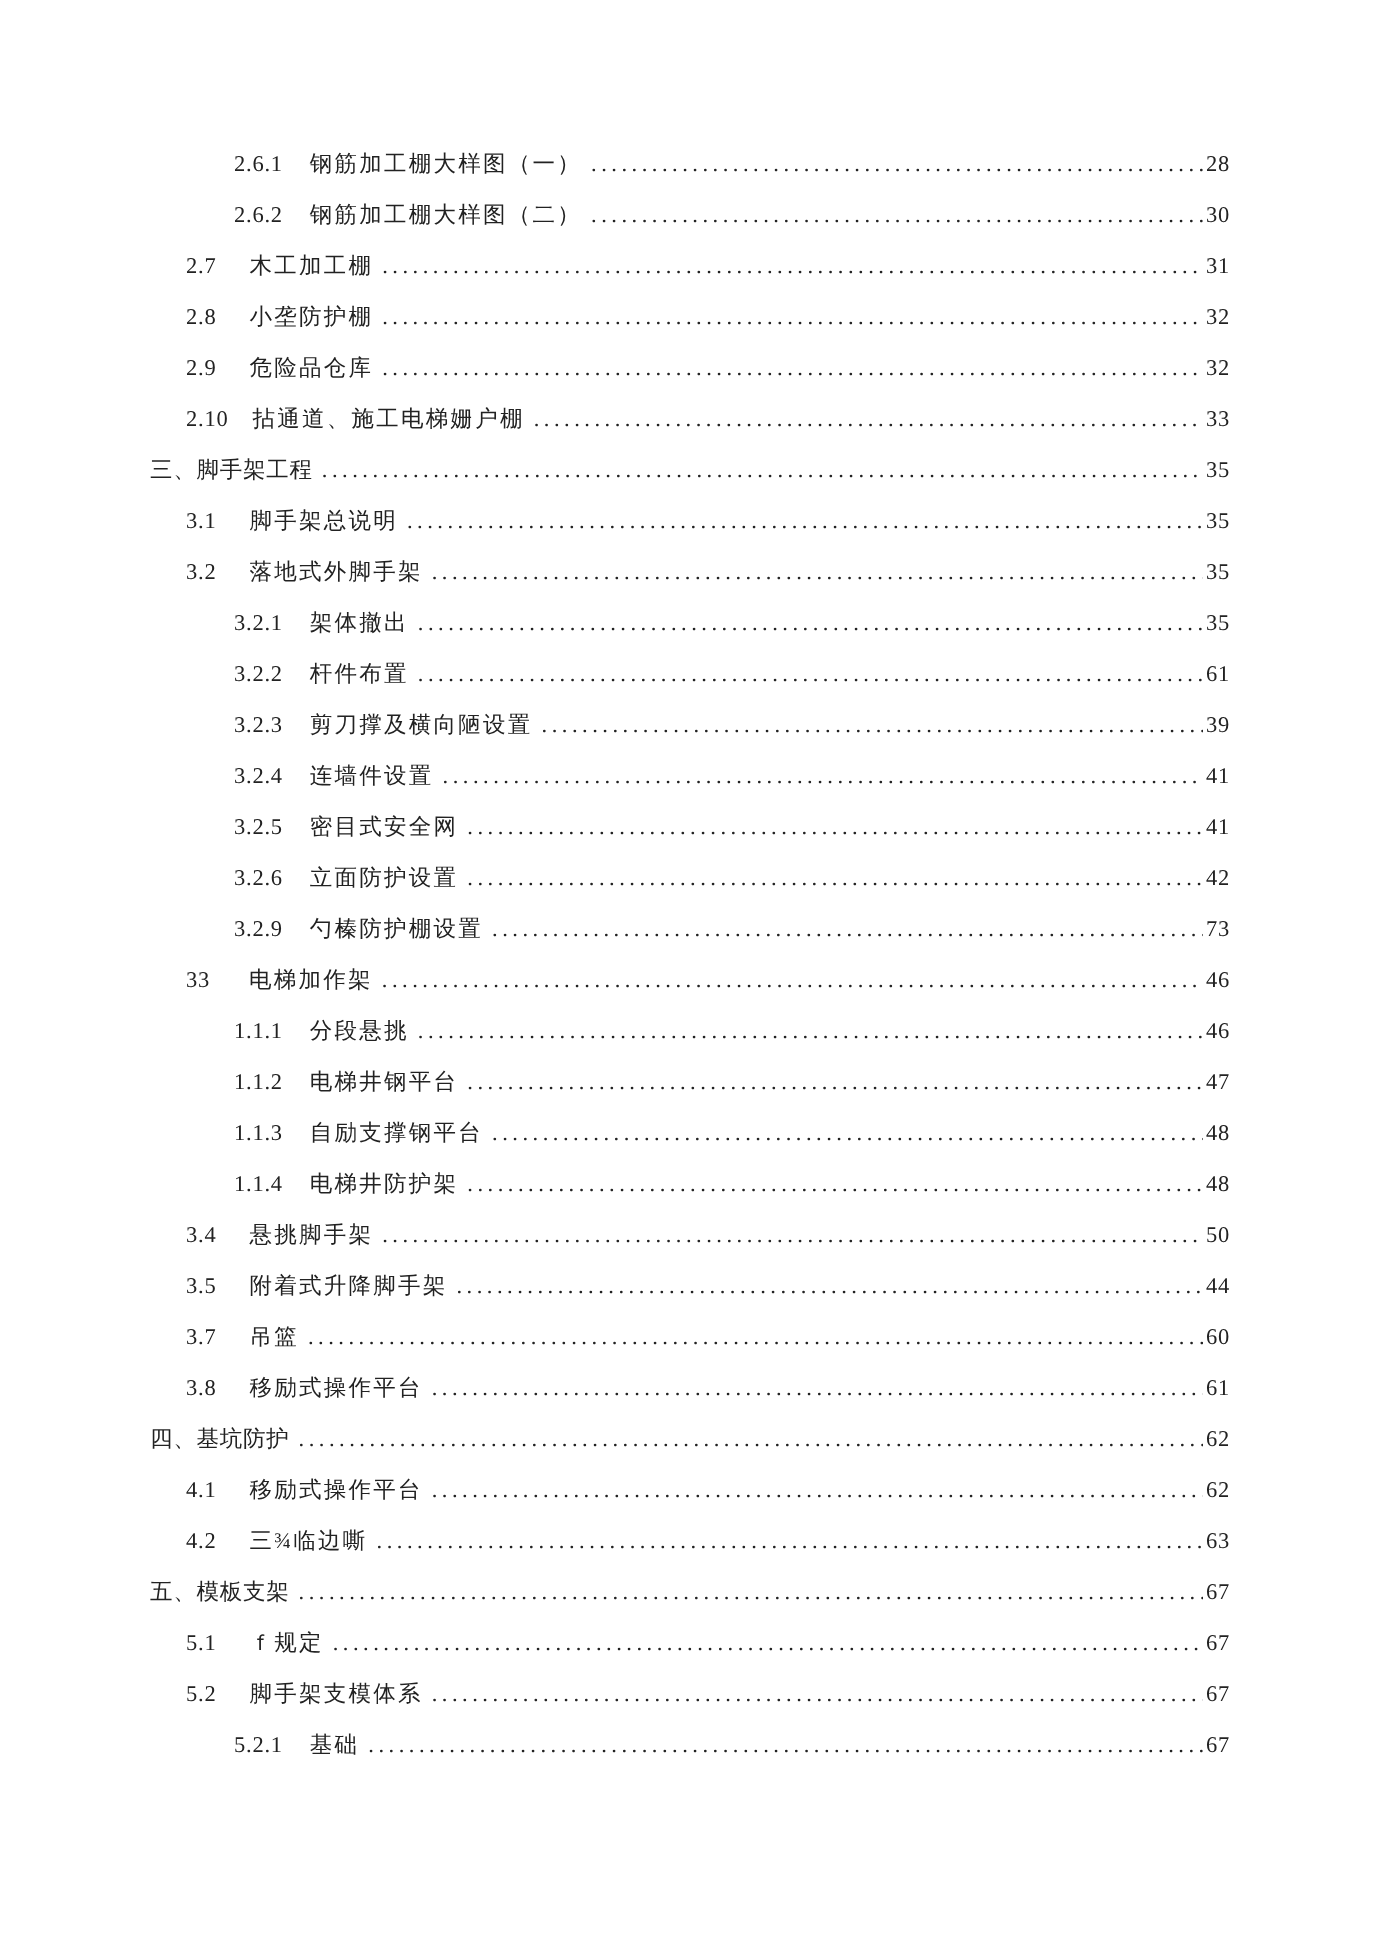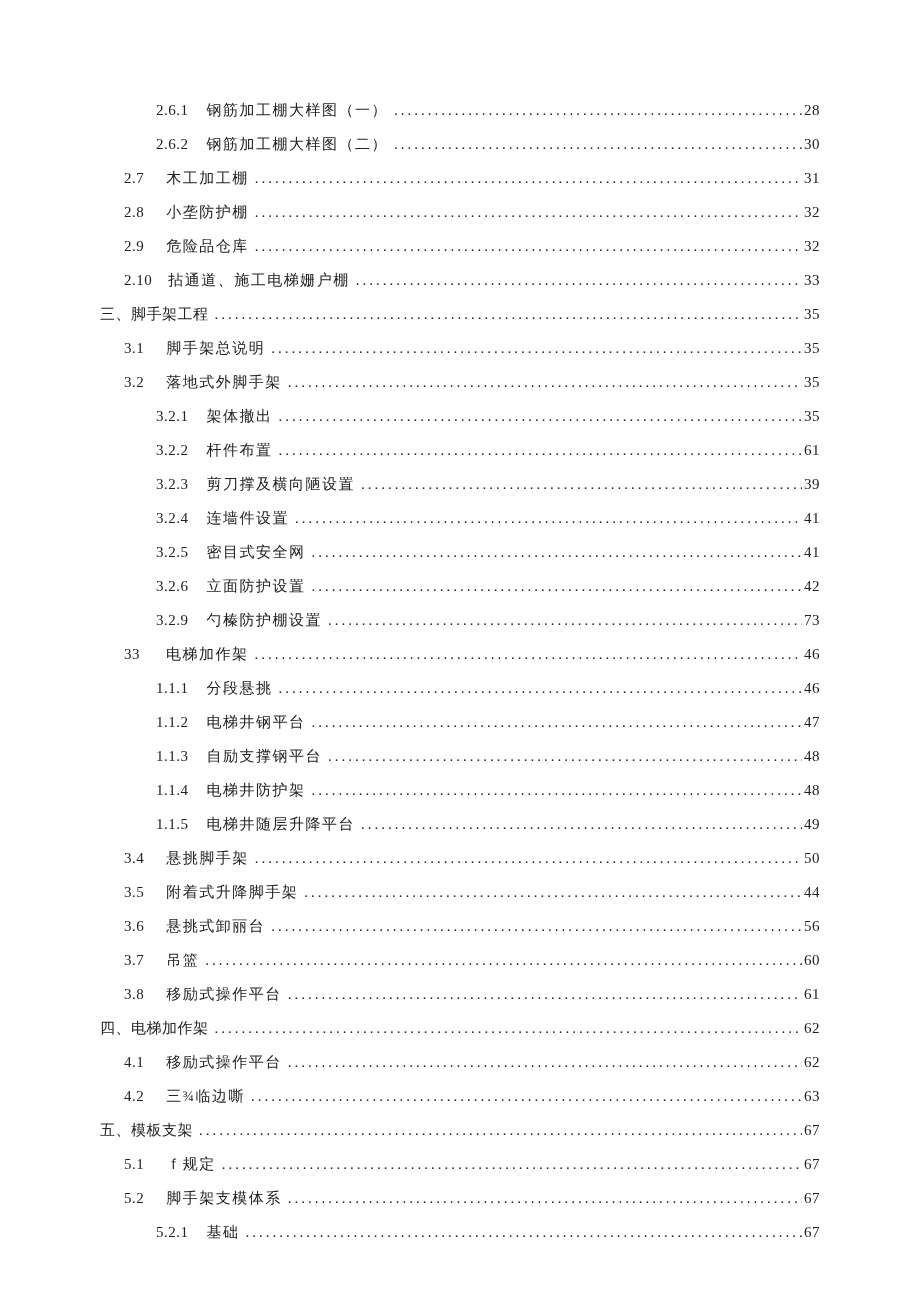--- a/index.html
+++ b/index.html
@@ -215,70 +215,54 @@
       <span class="toc-page">48</span>
     </div>
     <div class="toc-line indent-2">
       <span class="toc-num">1.1.4</span>
       <span class="toc-gap" style="width: 18px;"></span>
       <span class="toc-title">电梯井防护架</span>
       <span style="flex: 0 0 4px;"></span>
       <span class="toc-dots"></span>
       <span class="toc-page">48</span>
     </div>
-    <div class="toc-line indent-2">
-      <span class="toc-num">1.1.5</span>
-      <span class="toc-gap" style="width: 18px;"></span>
-      <span class="toc-title">电梯井随层升降平台</span>
-      <span style="flex: 0 0 4px;"></span>
-      <span class="toc-dots"></span>
-      <span class="toc-page">49</span>
-    </div>
     <div class="toc-line indent-1">
       <span class="toc-num">3.4</span>
       <span class="toc-gap" style="width: 22px;"></span>
       <span class="toc-title">悬挑脚手架</span>
       <span style="flex: 0 0 4px;"></span>
       <span class="toc-dots"></span>
       <span class="toc-page">50</span>
     </div>
     <div class="toc-line indent-1">
       <span class="toc-num">3.5</span>
       <span class="toc-gap" style="width: 22px;"></span>
       <span class="toc-title">附着式升降脚手架</span>
       <span style="flex: 0 0 4px;"></span>
       <span class="toc-dots"></span>
       <span class="toc-page">44</span>
     </div>
     <div class="toc-line indent-1">
-      <span class="toc-num">3.6</span>
-      <span class="toc-gap" style="width: 22px;"></span>
-      <span class="toc-title">悬挑式卸丽台</span>
-      <span style="flex: 0 0 4px;"></span>
-      <span class="toc-dots"></span>
-      <span class="toc-page">56</span>
-    </div>
-    <div class="toc-line indent-1">
       <span class="toc-num">3.7</span>
       <span class="toc-gap" style="width: 22px;"></span>
       <span class="toc-title">吊篮</span>
       <span style="flex: 0 0 4px;"></span>
       <span class="toc-dots"></span>
       <span class="toc-page">60</span>
     </div>
     <div class="toc-line indent-1">
       <span class="toc-num">3.8</span>
       <span class="toc-gap" style="width: 22px;"></span>
       <span class="toc-title">移励式操作平台</span>
       <span style="flex: 0 0 4px;"></span>
       <span class="toc-dots"></span>
       <span class="toc-page">61</span>
     </div>
     <div class="toc-line indent-0">
-      <span class="toc-num">四、电梯加作架</span>
+      <span class="toc-num">四、基坑防护</span>
       <span style="flex: 0 0 4px;"></span>
       <span class="toc-dots"></span>
       <span class="toc-page">62</span>
     </div>
     <div class="toc-line indent-1">
       <span class="toc-num">4.1</span>
       <span class="toc-gap" style="width: 22px;"></span>
       <span class="toc-title">移励式操作平台</span>
       <span style="flex: 0 0 4px;"></span>
       <span class="toc-dots"></span>

